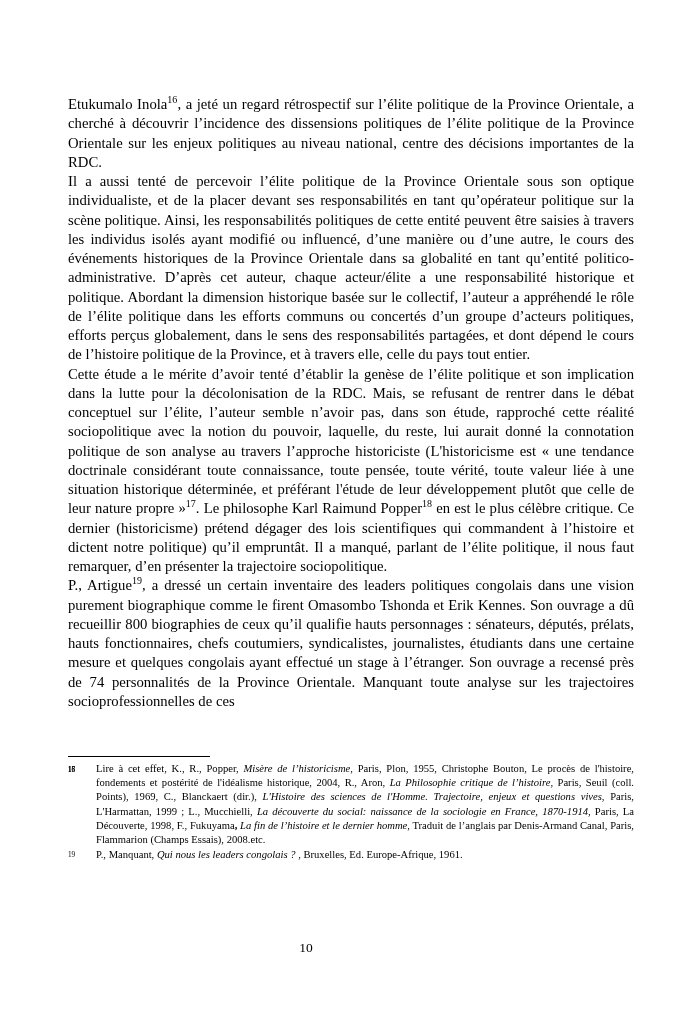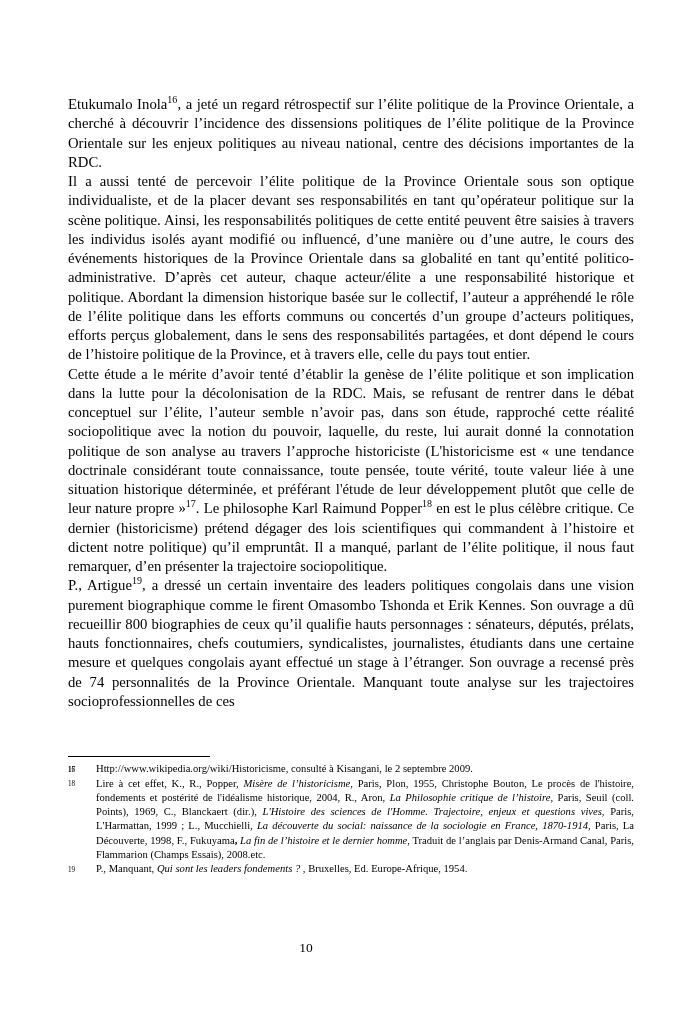--- a/index.html
+++ b/index.html
@@ -100,29 +100,28 @@
 
   <div class="footnotes">
     <div class="fn-rule"></div>
 
     <div class="fn">
       <span class="fn-num">16</span>
     </div>
 
     <div class="fn">
       <span class="fn-num">17</span>
-      <span><span>Http://www.wikipedia.org/wiki/Historicisme, consulté à Kisangani, le 2 septembre 2009.</span></span>
     </div>
 
     <div class="fn">
       <span class="fn-num">18</span>
       <span><span>Lire à cet effet, K., R., Popper, </span><i>Misère de l’historicisme</i><span>, Paris, Plon, 1955, Christophe Bouton, Le procès de l'histoire, fondements et postérité de l'idéalisme historique, 2004, R., Aron, </span><i>La Philosophie critique de l’histoire</i><span>, Paris, Seuil (coll. Points), 1969, C., Blanckaert (dir.), </span><i>L'Histoire des sciences de l'Homme. Trajectoire, enjeux et questions vives</i><span>, Paris, L'Harmattan, 1999 ; L., Mucchielli, </span><i>La découverte du social: naissance de la sociologie en France, 1870-1914</i><span>, Paris, La Découverte, 1998, F., Fukuyama</span><b>, </b><i>La fin de l’histoire et le dernier homme</i><span>, Traduit de l’anglais par Denis-Armand Canal, Paris, Flammarion (Champs Essais), 2008.etc.</span></span>
     </div>
 
     <div class="fn">
       <span class="fn-num">19</span>
-      <span><span>P., Manquant, </span><i>Qui sont les leaders fondements ?</i><span> , Bruxelles, Ed. Europe-Afrique, 1954.</span></span>
+      <span><span>P., Manquant, </span><i>Qui nous les leaders congolais ?</i><span> , Bruxelles, Ed. Europe-Afrique, 1961.</span></span>
     </div>
   </div>
 
   <div class="page-number">10</div>
 
 </div>
 
 </body></html>

